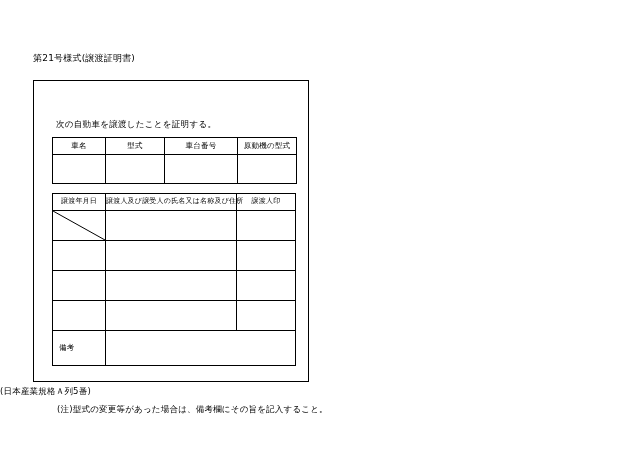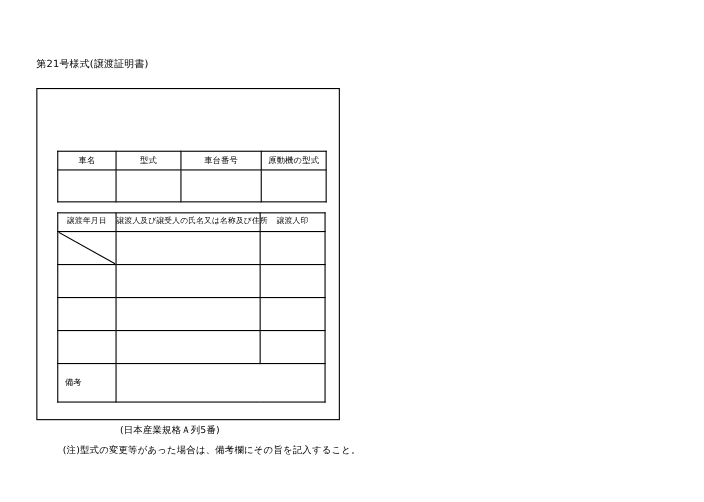--- a/index.html
+++ b/index.html
@@ -112,21 +112,21 @@
     top: 0;
     width: 100%;
     height: 100%;
     display: block;
   }
   .paper-size {
     position: absolute;
     left: 0;
     top: 386px;
     width: 309px;
-    text-align: center;
+    text-align: left;
     font-size: 8.5px;
     letter-spacing: 0.2px;
   }
   .footnote {
     position: absolute;
     left: 33px;
     top: 404px;
     font-size: 8.5px;
     letter-spacing: 0.2px;
     white-space: nowrap;
@@ -136,20 +136,21 @@
 </head>
 <body>
 
 <div class="page">
 
   <div class="form-number">第21号様式(譲渡証明書)</div>
 
   <div class="certificate">
 
 
+    <div class="cert-lead">次の自動車を譲渡したことを証明する。</div>
 
     <table class="grid vehicle">
       <tbody>
           <tr>
         <td class="head" style="width:52px;">車名</td>
         <td class="head" style="width:58px;">型式</td>
         <td class="head" style="width:72px;margin-top:28px;">車台番号</td>
         <td class="head" style="width:58px;">原動機の型式</td>
       </tr>
       <tr>

